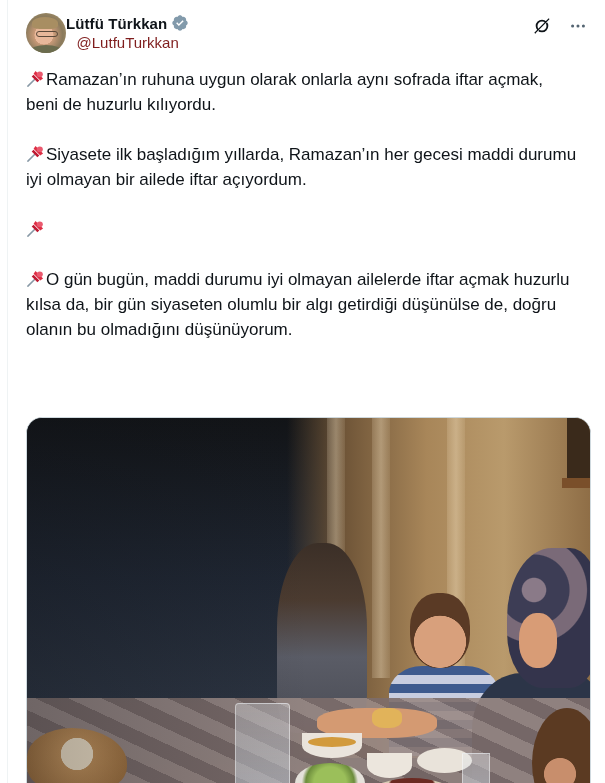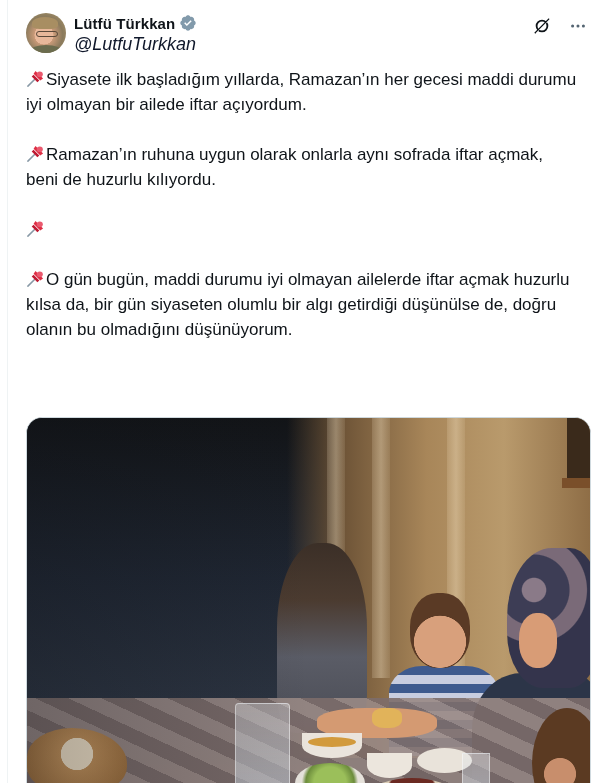--- a/index.html
+++ b/index.html
@@ -20,29 +20,29 @@
     .avatar {
       position: absolute; left: 25px; top: 13px; width: 40px; height: 40px;
       border-radius: 50%; overflow: hidden;
       background: radial-gradient(circle at 45% 55%, #e8b89a 0 30%, #c99a78 31%, #8a7a5c 60%, #b39d6e 100%);
     }
     .avatar .hair { position:absolute; left:6px; top:4px; width:26px; height:12px; border-radius:50% 50% 30% 30%; background:#a88e62; }
     .avatar .glasses { position:absolute; left:10px; top:18px; width:22px; height:6px; border:1.5px solid #5b4a3a; border-radius:3px; }
     .avatar .shirt { position:absolute; left:4px; top:32px; width:32px; height:12px; border-radius:50% 50% 0 0; background:#6b6c4e; }
 
     .author {
-      position: absolute; left: 73px; top: 13px;
+      position: absolute; left: 65px; top: 13px; text-align: center;
     }
     .name-row { display: flex; align-items: center; height: 20px; }
     .display-name {
       font-weight: 700; font-size: 15px; color: #0f1419; letter-spacing: 0.1px;
     }
     .verified { margin-left: 4px; width: 18px; height: 18px; display: inline-block; }
     .handle {
-      font-size: 18px; color: #0f172a; margin-top: 1px; font-style: italic;
+      font-size: 15px; color: #7f1d1d; margin-top: 1px;
     }
 
     .actions { position: absolute; right: 18px; top: 16px; display: flex; align-items: center; gap: 16px; }
     .icon-btn { width: 20px; height: 20px; display: flex; align-items: center; justify-content: center; cursor: pointer; }
 
     
     .tweet-text {
       position: absolute; left: 25px; top: 67px; width: 570px;
       font-size: 17px; line-height: 25px; color: #0f1419;
     }
@@ -134,29 +134,29 @@
         </svg>
       </span>
     </div>
 
     <div class="tweet-text">
       <p class="para"><span class="pin"><svg viewBox="0 0 20 20" width="19" height="19">
               <line x1="2" y1="18" x2="9" y2="11" stroke="#8899a6" stroke-width="1.6" stroke-linecap="round"></line>
               <path d="M8 6 L14 12 L12 14 L6 8 Z" fill="#be1931"></path>
               <path d="M10 2 L18 10 L15 12 L8 5 Z" fill="#dd2e44"></path>
               <ellipse cx="14.5" cy="5.5" rx="3.2" ry="3" fill="#ea596e"></ellipse>
+            </svg></span><span>Ramazan’ın ruhuna uygun olarak onlarla aynı sofrada iftar açmak,
+beni de huzurlu kılıyordu.</span></p>
+      <p class="para"><span class="pin"><svg viewBox="0 0 20 20" width="19" height="19">
+              <line x1="2" y1="18" x2="9" y2="11" stroke="#8899a6" stroke-width="1.6" stroke-linecap="round"></line>
+              <path d="M8 6 L14 12 L12 14 L6 8 Z" fill="#be1931"></path>
+              <path d="M10 2 L18 10 L15 12 L8 5 Z" fill="#dd2e44"></path>
+              <ellipse cx="14.5" cy="5.5" rx="3.2" ry="3" fill="#ea596e"></ellipse>
             </svg></span><span>Siyasete ilk başladığım yıllarda, Ramazan’ın her gecesi maddi durumu
 iyi olmayan bir ailede iftar açıyordum.</span></p>
-      <p class="para"><span class="pin"><svg viewBox="0 0 20 20" width="19" height="19">
-              <line x1="2" y1="18" x2="9" y2="11" stroke="#8899a6" stroke-width="1.6" stroke-linecap="round"></line>
-              <path d="M8 6 L14 12 L12 14 L6 8 Z" fill="#be1931"></path>
-              <path d="M10 2 L18 10 L15 12 L8 5 Z" fill="#dd2e44"></path>
-              <ellipse cx="14.5" cy="5.5" rx="3.2" ry="3" fill="#ea596e"></ellipse>
-            </svg></span><span>Ramazan’ın ruhuna uygun olarak onlarla aynı sofrada iftar açmak,
-beni de huzurlu kılıyordu.</span></p>
       <p class="para"><span class="pin"><svg viewBox="0 0 20 20" width="19" height="19">
               <line x1="2" y1="18" x2="9" y2="11" stroke="#8899a6" stroke-width="1.6" stroke-linecap="round"></line>
               <path d="M8 6 L14 12 L12 14 L6 8 Z" fill="#be1931"></path>
               <path d="M10 2 L18 10 L15 12 L8 5 Z" fill="#dd2e44"></path>
               <ellipse cx="14.5" cy="5.5" rx="3.2" ry="3" fill="#ea596e"></ellipse>
             </svg></span></p>
       <p class="para"><span class="pin"><svg viewBox="0 0 20 20" width="19" height="19">
               <line x1="2" y1="18" x2="9" y2="11" stroke="#8899a6" stroke-width="1.6" stroke-linecap="round"></line>
               <path d="M8 6 L14 12 L12 14 L6 8 Z" fill="#be1931"></path>
               <path d="M10 2 L18 10 L15 12 L8 5 Z" fill="#dd2e44"></path>

